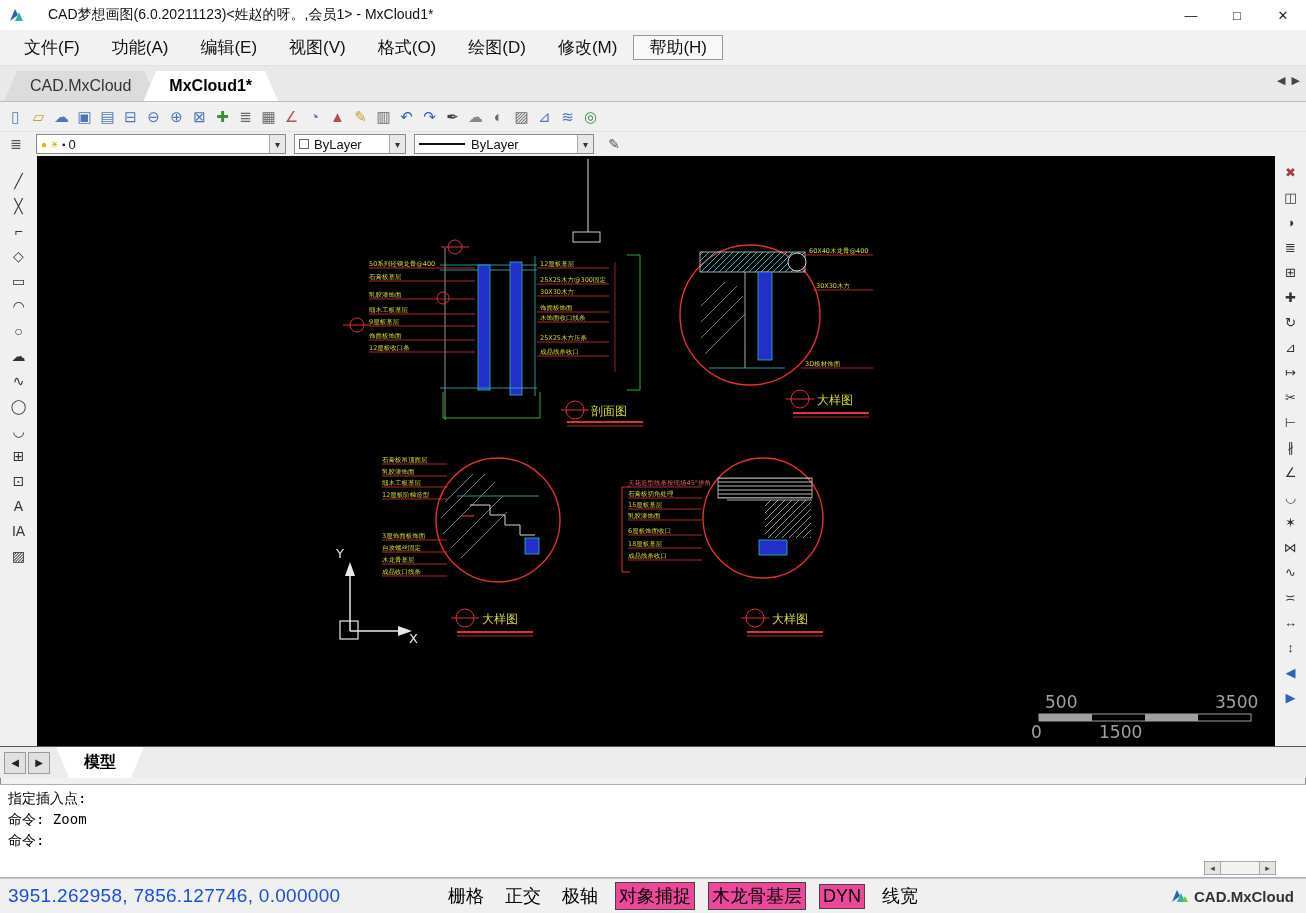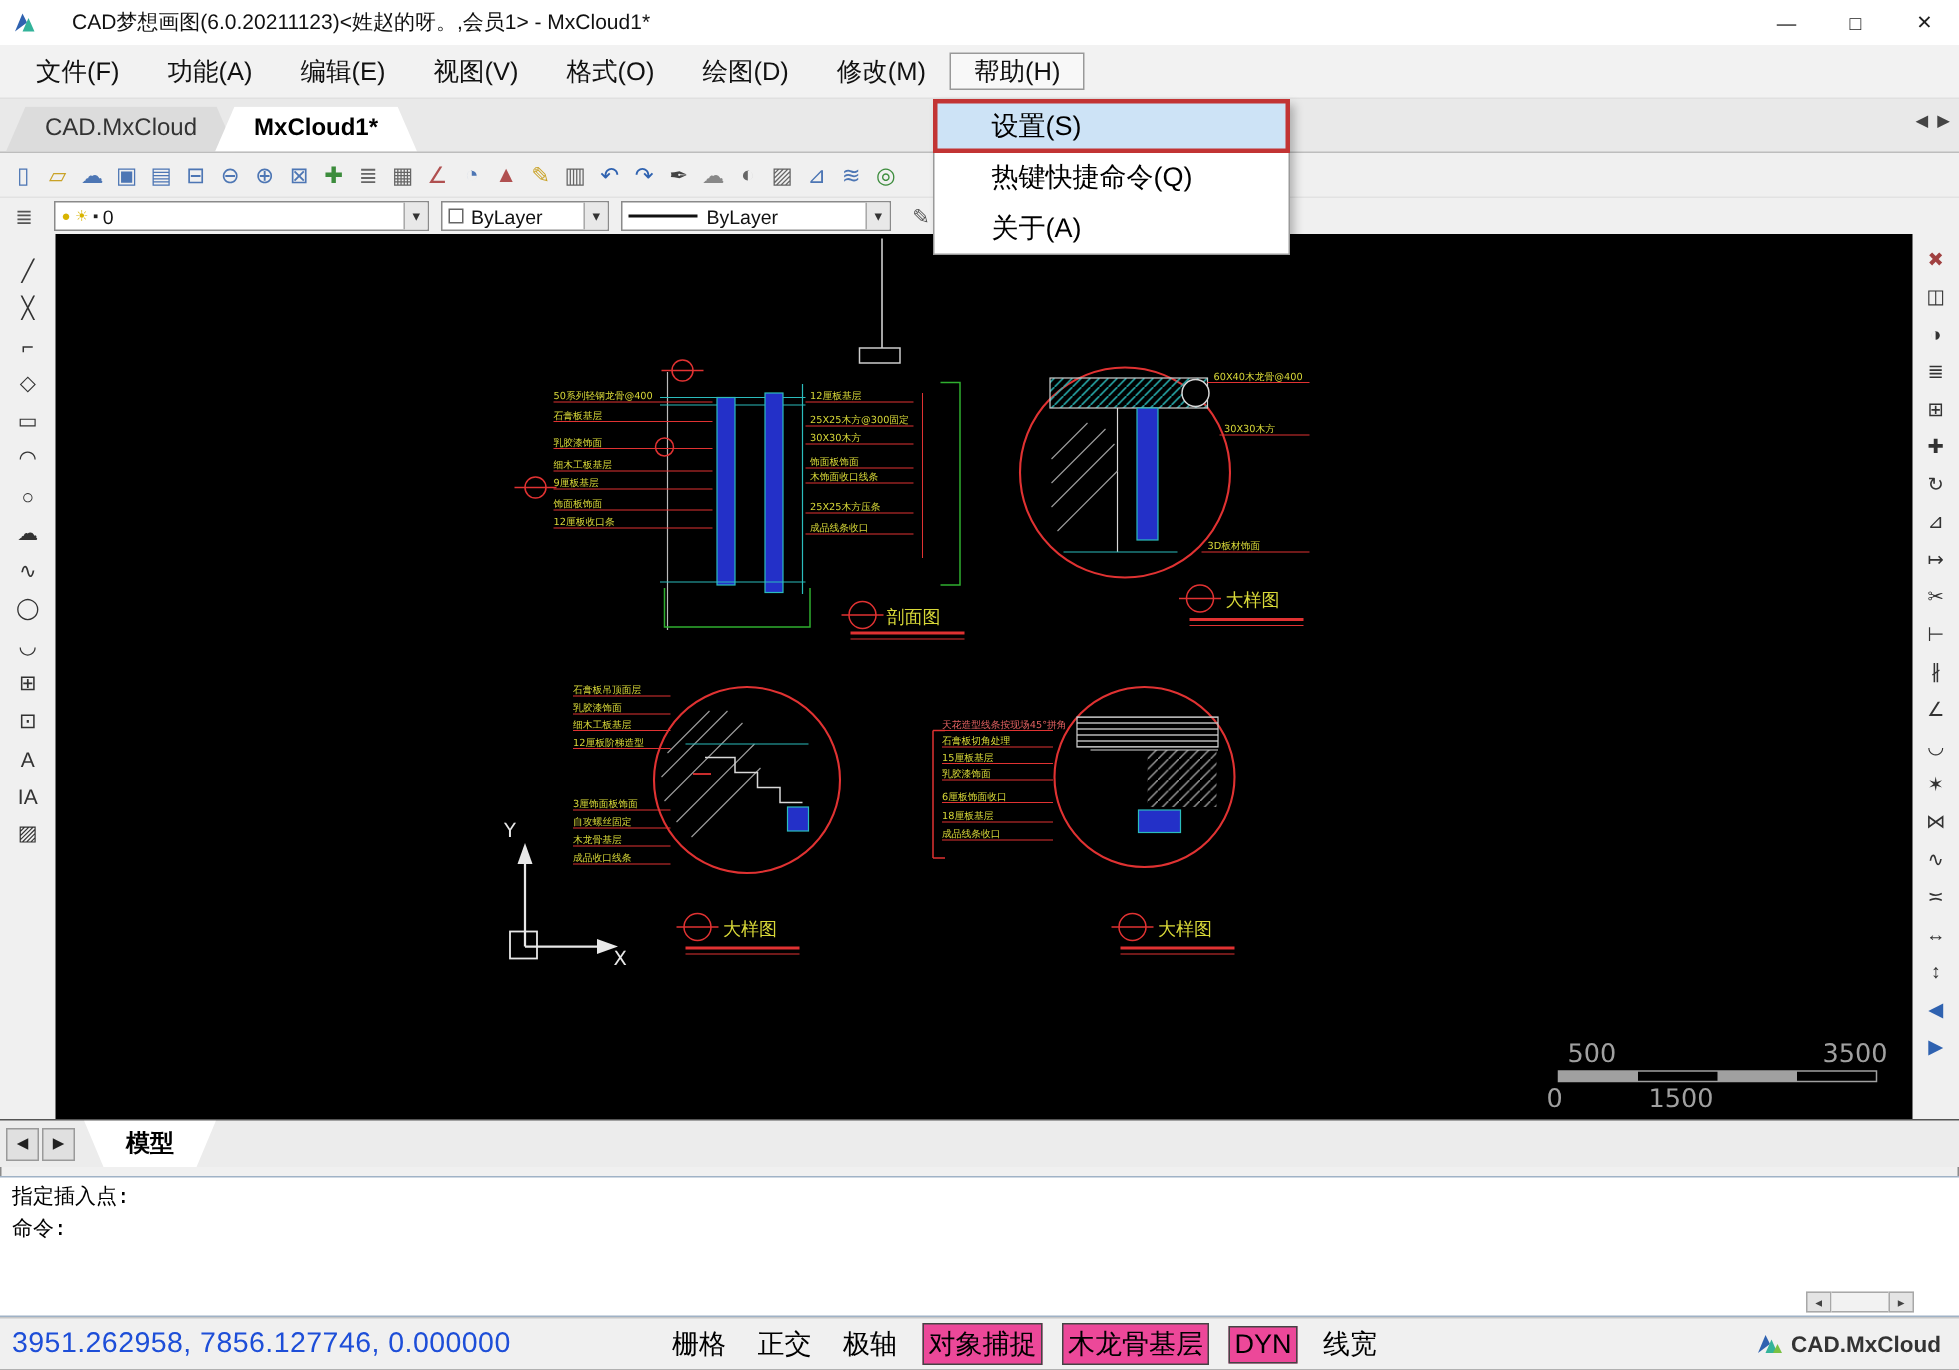--- a/index.html
+++ b/index.html
@@ -549,20 +549,21 @@
   <div class="sheet-row">
     <span class="sheet-nav">
       <span class="snav">◀</span>
       <span class="snav">▶</span>
     </span>
     <div class="model-tab">模型</div>
   </div>
 
   <div class="command">
     <div class="cmd-line">指定插入点:</div>
+    <div class="cmd-line">命令: Zoom</div>
     <div class="cmd-line">命令:</div>
     <div class="cmd-scroll">
       <span class="csbtn">◂</span>
       <span class="cstrack"></span>
       <span class="csbtn">▸</span>
     </div>
   </div>
 
   <div class="statusbar">
     <span class="coords">3951.262958, 7856.127746, 0.000000</span>
@@ -579,26 +580,14 @@
     <span class="brand">
       <svg width="20" height="16">
           <polygon points="2,14 7,2 10,8" fill="#2f62b0"></polygon>
           <polygon points="7,14 11,5 15,14" fill="#33b39a"></polygon>
           <polygon points="12,14 15,8 18,14" fill="#7ac143"></polygon>
         </svg>
       <span>CAD.MxCloud</span>
     </span>
   </div>
 
-  <div class="help-menu">
-
-  <div class="hm-item highlighted">
-        <span>设置(S)</span>
-      </div>
-      <div class="hm-item">
-        <span>热键快捷命令(Q)</span>
-      </div>
-      <div class="hm-item">
-        <span>关于(A)</span>
-      </div>
-    </div>
 
 </div>
 
 </body></html>

